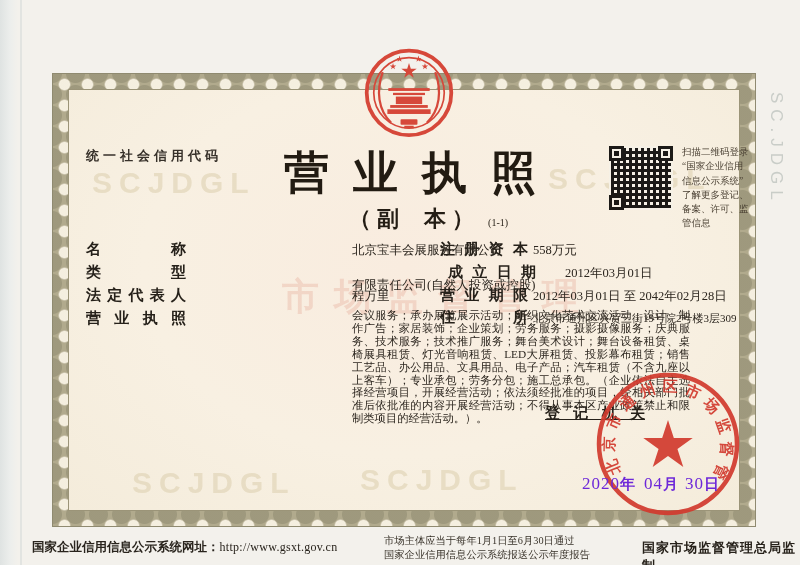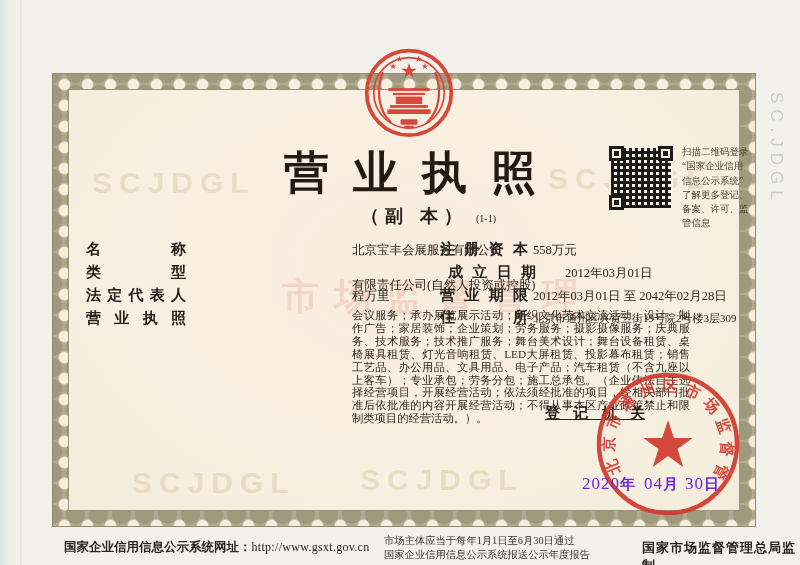--- a/index.html
+++ b/index.html
@@ -29,21 +29,21 @@
 
   .abs { position:absolute; }
   .credit-label { left:86px; top:147px; font-family:"Liberation Sans",sans-serif;
     font-weight:bold; font-size:13px; letter-spacing:4px; color:#37312a; }
   .credit-code { left:84px; top:171px; font-size:13.5px; letter-spacing:.5px; color:#2c261f; }
 
   .title { left:240px; top:143px; width:340px; text-align:center;
     font-family:"Liberation Sans",sans-serif; font-weight:bold; font-size:45px;
     letter-spacing:24px; text-indent:24px; color:#221b12; }
   .subtitle { left:240px; top:204px; width:340px; text-align:center; color:#241d14; }
-  .subtitle .copy { font-family:Liberation Sans, sans-serif; font-weight:bold; font-size:18px; letter-spacing:6px;margin-left:37px; }
+  .subtitle .copy { font-family:Liberation Mono, monospace; font-weight:bold; font-size:22px; letter-spacing:6px;margin-left:37px; }
   .subtitle .idx { font-size:10px; margin-left:4px; }
 
   
   .emblem { left:362px; top:40px; width:94px; height:100px; }
 
   
   .qr { left:609px; top:146px; width:64px; height:64px; background:#f6f1e6; position:absolute; }
   .qr-grid { position:absolute; inset:2px;
     background-image: repeating-linear-gradient(0deg,#1c1a17 0 3px,transparent 3px 6px),
                       repeating-linear-gradient(90deg,#1c1a17 0 3px,rgba(246,241,230,.85) 3px 6px); }
@@ -63,21 +63,21 @@
     text-align:justify; white-space:normal; }
 
   .reg-label { left:545px; top:404px; width:100px;text-decoration:underline; }
   .seal { left:592px; top:368px; width:152px; height:152px; opacity:.92; }
   .date-line { left:582px; top:474px; font-size:15px; color:#6d28d9; white-space:nowrap; z-index:5; }
   .date-line .num { font-size:17px; letter-spacing:1px; }
   .date-line .unit { font-family:"Liberation Sans",sans-serif; font-weight:bold; font-size:15px; }
   .gap1 { display:inline-block; width:9px; } .gap2 { display:inline-block; width:7px; }
 
   
-  .footer-left { left:64px; top:539px; font-size:12px; color:#29241d; white-space:nowrap; }
+  .footer-left { left:32px; top:539px; font-size:12px; color:#29241d; white-space:nowrap; }
   .footer-left .lbl { font-family:"Liberation Sans",sans-serif; font-weight:bold; font-size:12.5px; }
   .footer-left .url { font-size:12px; letter-spacing:.3px; }
   .footer-center { left:384px; top:534px; font-size:10.3px; line-height:13.5px; color:#3a342b; }
   .footer-right { left:642px; top:539px; font-family:"Liberation Sans",sans-serif;
     font-weight:bold; font-size:13px; color:#26211a; letter-spacing:1px; }
 </style>
 </head>
 <body>
 
 <div class="scan">
@@ -111,20 +111,21 @@
       <rect x="28" y="51" width="44" height="3"></rect>
       <rect x="33" y="56" width="34" height="2.4"></rect>
       <rect x="36" y="60" width="28" height="8"></rect>
       <rect x="30" y="69" width="40" height="3"></rect>
       <rect x="27" y="73.5" width="46" height="5"></rect>
       <rect x="41" y="84" width="18" height="6" rx="1"></rect>
       <rect x="45" y="91" width="10" height="3"></rect>
     </g>
   </svg>
 
+  <div class="abs credit-label">统一社会信用代码</div>
   <div class="abs title">营业执照</div>
   <div class="abs subtitle">
     <span class="copy">（副 本）</span>
     <span class="idx">(1-1)</span>
   </div>
 
   <div class="qr">
     <div class="qr-grid"></div>
     <div class="finder f-tl"></div>
     <div class="finder f-tr"></div>

